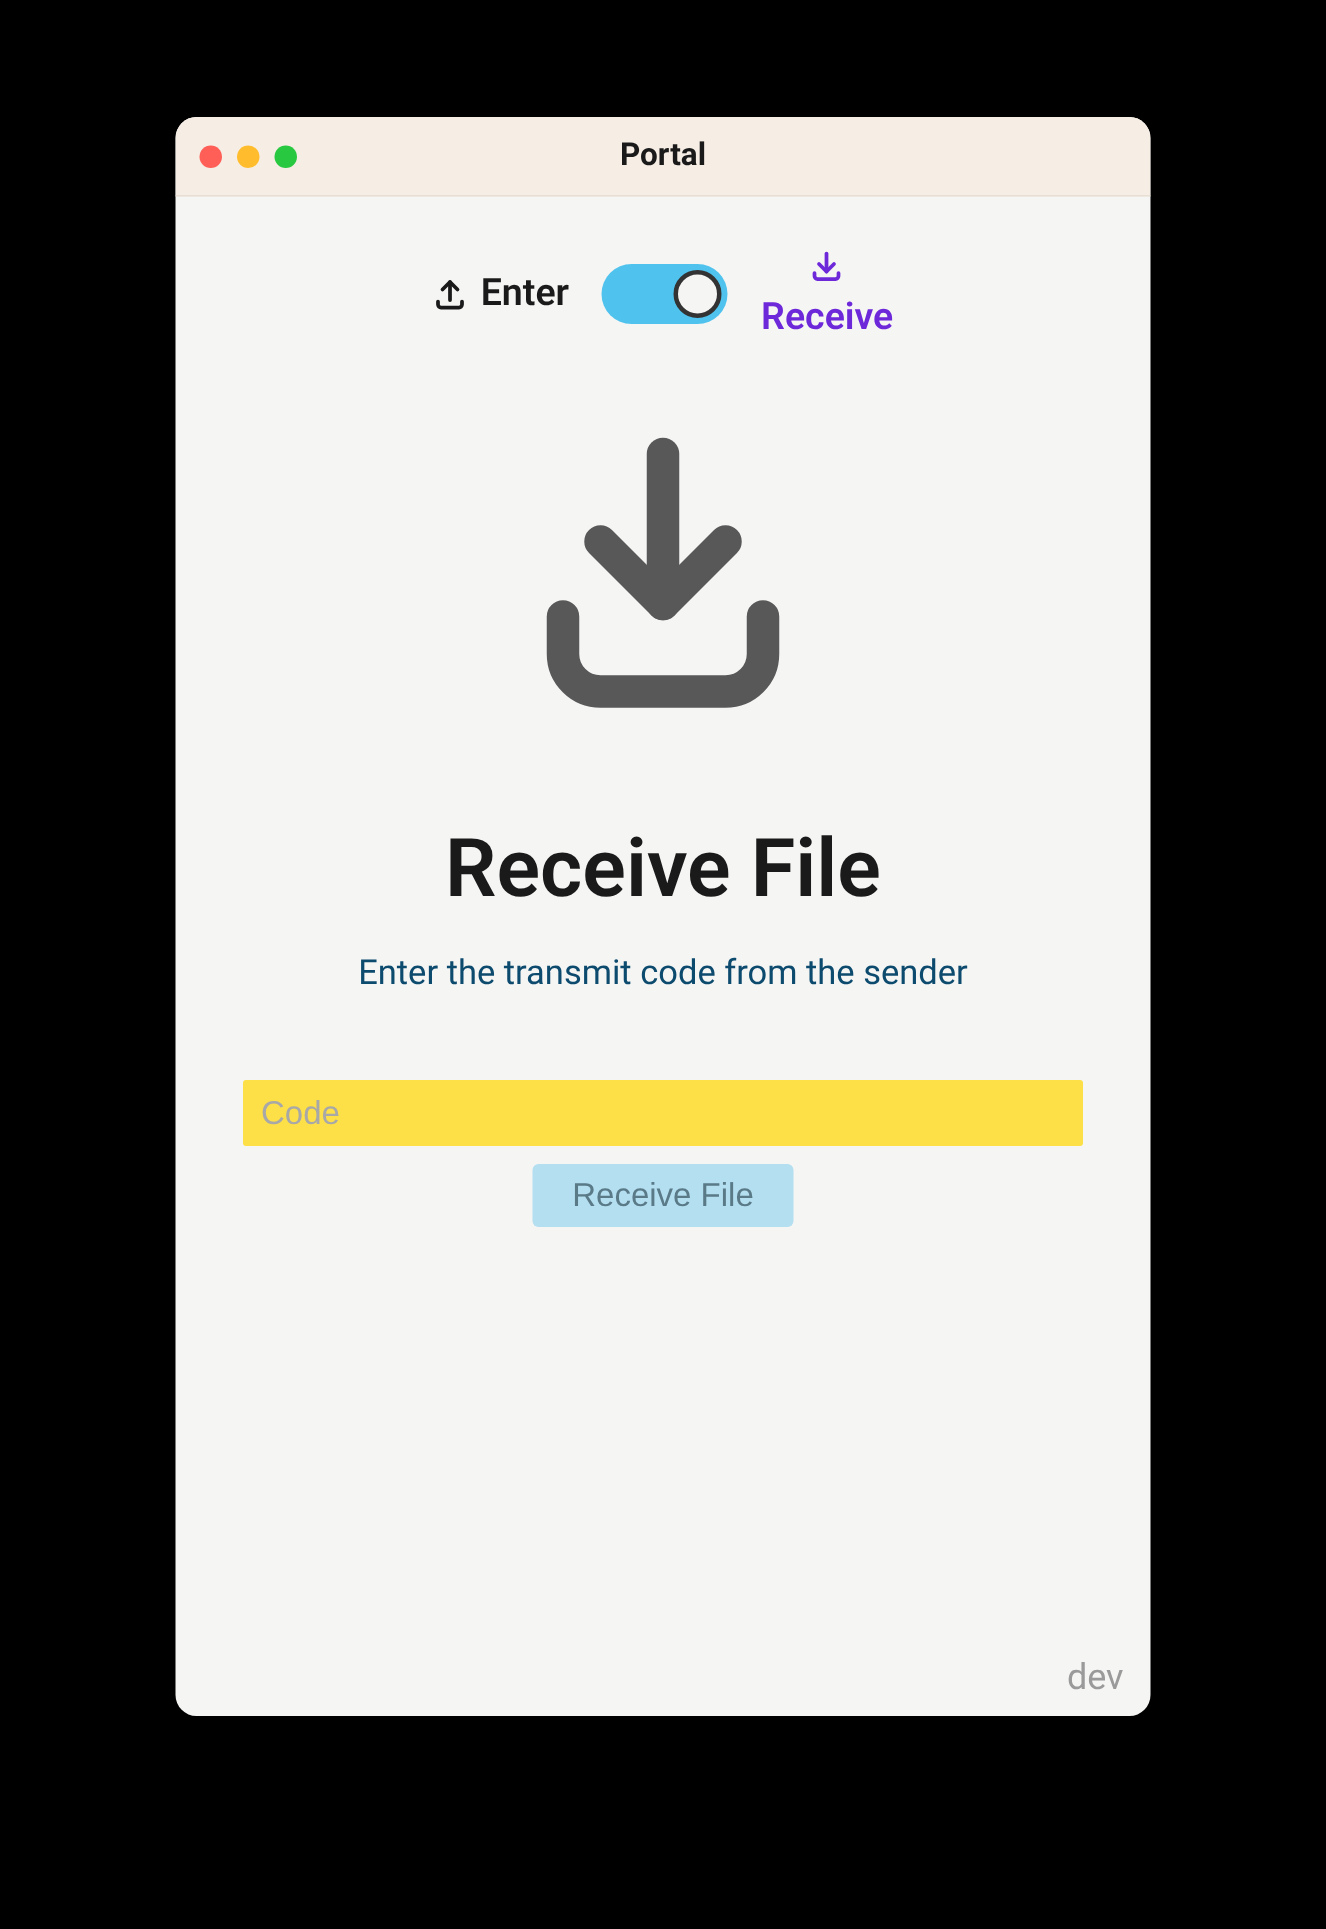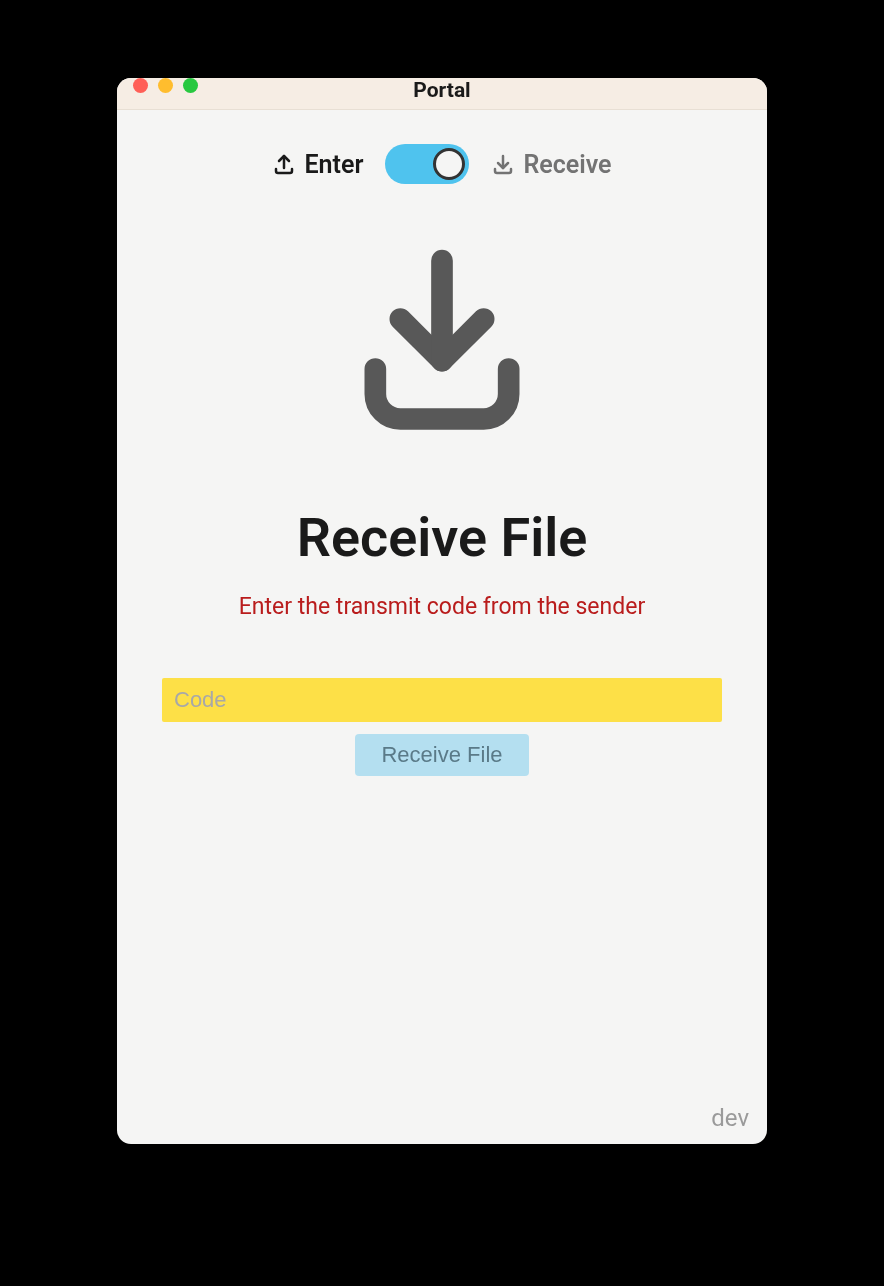--- a/index.html
+++ b/index.html
@@ -18,25 +18,25 @@
       height: 1066px;
       background: #f5f5f4;
       border-radius: 14px;
       overflow: hidden;
       box-shadow: 0 20px 60px rgba(0,0,0,0.5);
       display: flex;
       flex-direction: column;
       position: relative;
     }
     .titlebar {
-      height: 32px;
+      height: 53px;
       background: #f6ede4;
       border-bottom: 1px solid #e8dfd4;
       display: flex;
-      align-items: flex-start;
+      align-items: center;
       position: relative;
     }
     .traffic-lights {
       display: flex;
       gap: 10px;
       margin-left: 16px;
     }
     .tl {
       width: 15px;
       height: 15px;
@@ -69,21 +69,21 @@
     }
     .mode-label {
       display: flex;
       align-items: center;
       gap: 8px;
       font-size: 25px;
       font-weight: 600;
       cursor: pointer;
     }
     .mode-label.send { color: #1a1a1a; }
-    .mode-label.receive { color: #737373; }
+    .mode-label.receive { color: #6d28d9; flex-direction: column; }
     .mode-label svg { display: block; }
     .toggle {
       width: 84px;
       height: 40px;
       border-radius: 20px;
       background: #4fc3ee;
       position: relative;
       cursor: pointer;
     }
     .toggle-knob {
@@ -102,21 +102,21 @@
     }
     .heading {
       margin-top: 58px;
       font-size: 54px;
       font-weight: 600;
       color: #1a1a1a;
     }
     .subheading {
       margin-top: 24px;
       font-size: 23px;
-      color: #b91c1c;
+      color: #0c4a6e;
       font-weight: 400;
     }
     .code-input {
       margin-top: 58px;
       width: 560px;
       height: 44px;
       background: #fde047;
       border: none;
       border-radius: 2px;
       padding: 0 12px;

